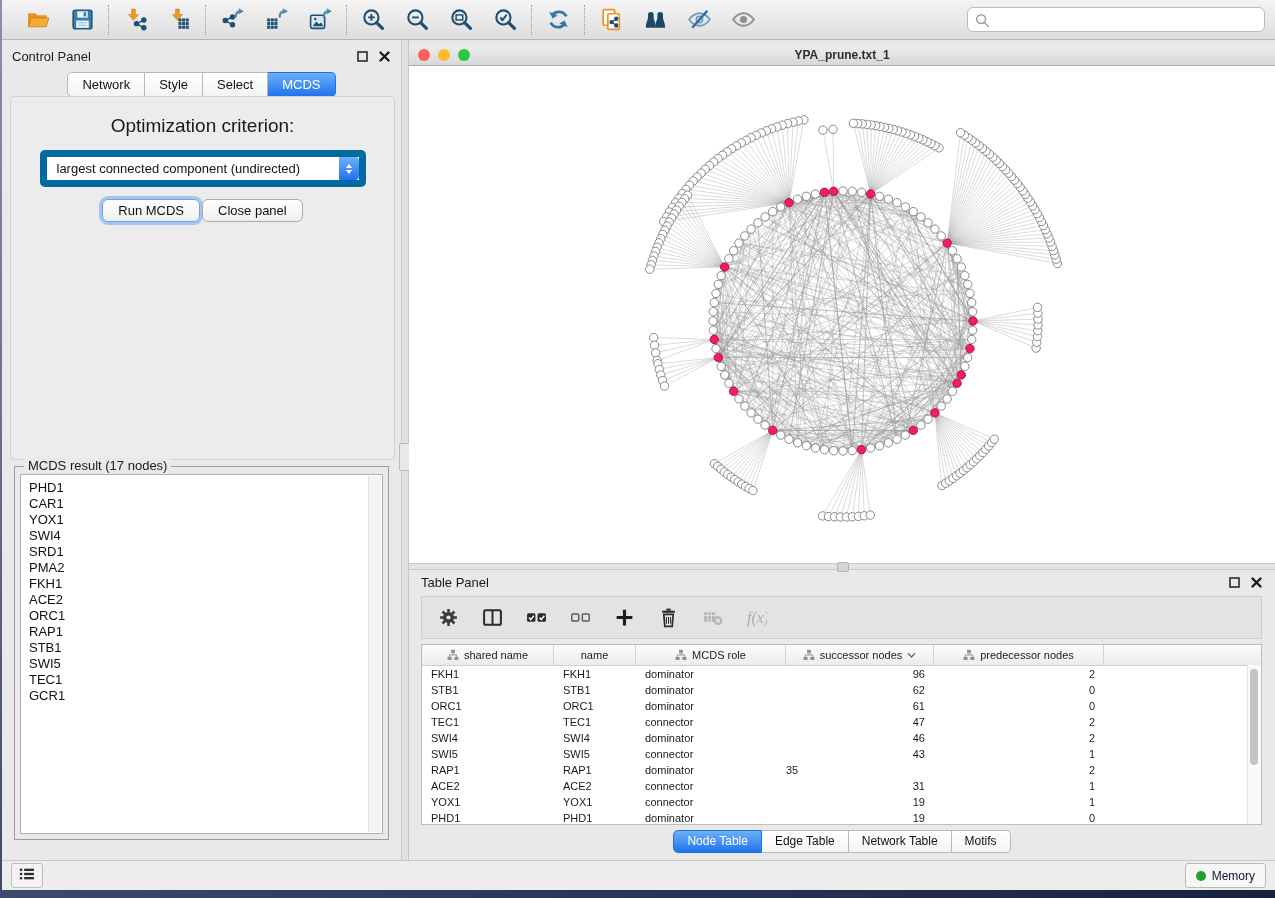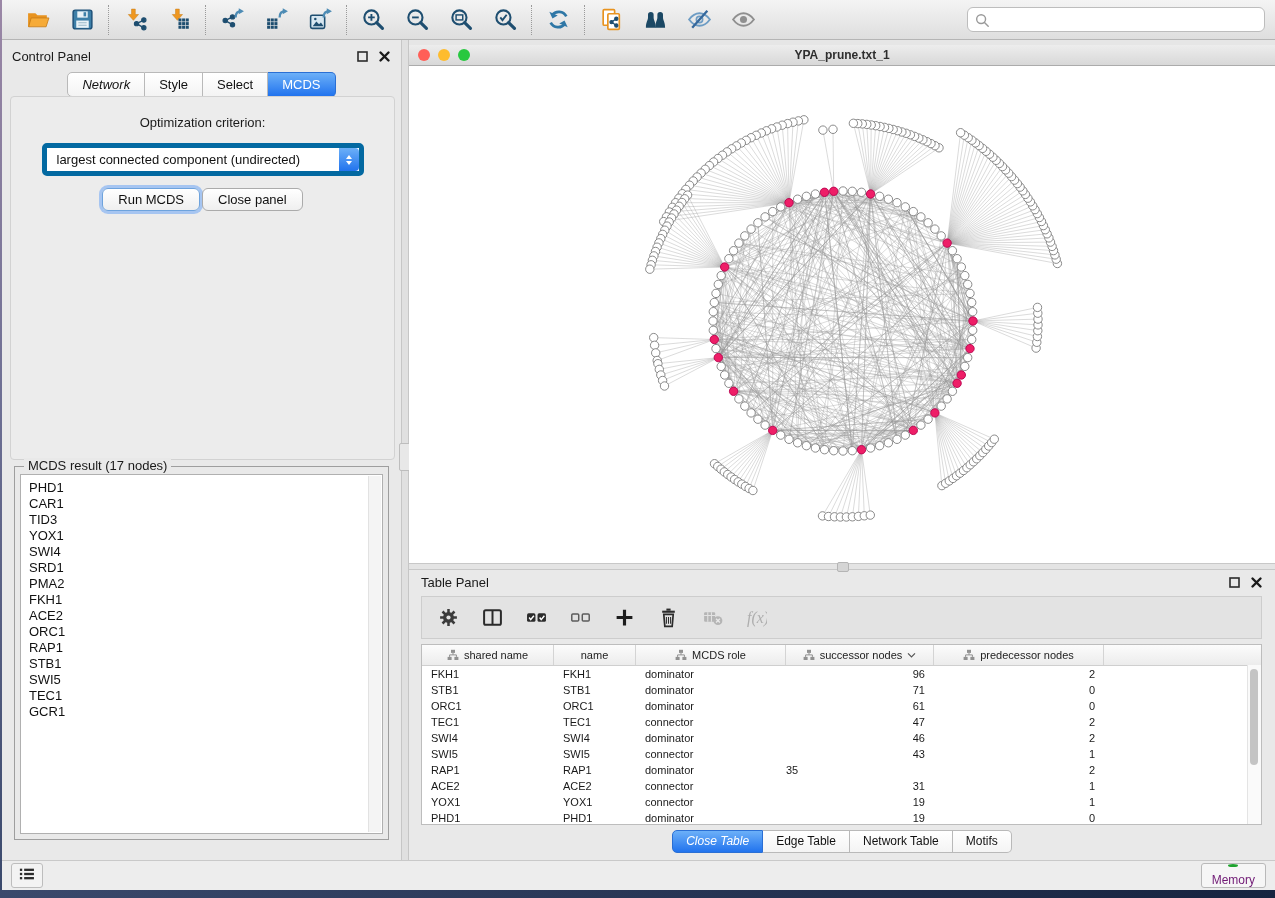--- a/index.html
+++ b/index.html
@@ -22,27 +22,27 @@
   .main{position:absolute;left:0;right:0;top:40px;bottom:30px;display:flex;}
 
   
   .control-panel{width:399px;background:#e9e9e9;position:relative;flex:none;}
   .cp-header{height:24px;margin-top:4px;display:flex;align-items:center;padding:0 10px;font-size:13px;color:#1a1a1a;}
   .panel-icons{margin-left:auto;display:flex;align-items:center;gap:9px;}
   .panel-icons span{display:flex;}
   .seg-tabs{display:flex;justify-content:center;margin-top:4px;}
   .seg-tab{padding:4px 14px;font-size:13px;background:linear-gradient(#ffffff,#f4f4f4);border:1px solid #b9b9b9;
     border-left-width:0;color:#111;cursor:default;}
-  .seg-tab:first-child{border-left-width:1px;border-radius:5px 0 0 5px;font-style:italic;}
+  .seg-tab:first-child{border-left-width:1px;border-radius:5px 0 0 5px;}
   .seg-tab:last-child{border-radius:0 5px 5px 0;}
   .seg-tab.active{background:linear-gradient(#6cb0f8,#2173ee);color:#fff;border-color:#2a6fd4;}
   .cp-inner{position:absolute;left:8px;right:6px;top:56px;height:362px;background:#ececec;border:1px solid #d2d2d2;
     border-radius:4px;text-align:center;}
-  .opt-label{margin-top:18px;font-size:13px;color:#1a1a1a;}
-  .select{width:312px;height:23px;margin:13px auto 0;background:#fff;border:5px solid #0369a1;border-radius:5px;
+  .opt-label{margin-top:18px;font-size:19px;color:#1a1a1a;}
+  .select{width:312px;height:23px;margin:13px auto 0;background:#fff;border:7px solid #0369a1;border-radius:5px;
     display:flex;align-items:center;font-size:13px;color:#111;overflow:hidden;}
   .select .sel-text{flex:1;text-align:left;padding-left:10px;white-space:nowrap;}
   .stepper{width:20px;height:23px;background:linear-gradient(#6cb0f8,#2173ee);display:flex;flex-direction:column;
     align-items:center;justify-content:center;gap:2px;border-radius:0 4px 4px 0;}
   .stepper i{display:block;width:0;height:0;border-left:3.5px solid transparent;border-right:3.5px solid transparent;}
   .stepper .up{border-bottom:4px solid #fff;}
   .stepper .down{border-top:4px solid #fff;}
   .btn-row{margin-top:12px;display:flex;justify-content:center;gap:2px;}
   .mac-btn{height:23px;padding:0 15px;font-size:13px;color:#111;background:linear-gradient(#ffffff,#efefef);
     border:1px solid #ababab;border-radius:6px;}
@@ -88,21 +88,21 @@
   .tbl-thumb{position:absolute;left:2px;width:8px;top:4px;height:96px;background:#c4c4c4;border-radius:4px;}
   .tp-tabs{height:23px;margin:5px 0 7px;display:flex;justify-content:center;flex:none;}
   .tp-tabs .seg-tab{font-size:12px;padding:3px 13px;}
 
   
   .status-bar{position:absolute;left:0;right:0;bottom:0;height:30px;background:#ededed;border-top:1px solid #c9c9c9;
     display:flex;align-items:center;padding:0 9px;box-sizing:border-box;}
   .sb-btn{width:30px;height:23px;background:#f3f3f3;border:1px solid #bdbdbd;border-radius:3px;
     display:flex;align-items:center;justify-content:center;}
   .memory-btn{margin-left:auto;height:23px;background:#f6f6f6;border:1px solid #b9b9b9;border-radius:3px;
-    display:flex;align-items:center;gap:6px;padding:0 10px;font-size:12px;color:#701a75;flex-direction:column;}
+    display:flex;align-items:center;gap:6px;padding:0 10px;font-size:12px;color:#0f172a;}
   .mem-dot{width:10px;height:10px;border-radius:50%;}
 </style>
 </head>
 <body>
 
 <div class="screen">
   <div class="window">
 
     <div class="toolbar">
       <div id="tb-groups" style="display:flex;align-items:center;">
@@ -349,21 +349,20 @@
             <button class="mac-btn">Close panel</button>
           </div>
         </div>
 
         <div class="result-group">
           <span class="result-legend">MCDS result (17 nodes)</span>
           <div class="result-list" id="result-list">
             <div class="result-scroll"></div>
           <div>PHD1</div>
               <div>CAR1</div>
-              <div>TID3</div>
               <div>YOX1</div>
               <div>SWI4</div>
               <div>SRD1</div>
               <div>PMA2</div>
               <div>FKH1</div>
               <div>ACE2</div>
               <div>ORC1</div>
               <div>RAP1</div>
               <div>STB1</div>
               <div>SWI5</div>
@@ -1438,21 +1437,21 @@
                   <div class="td" style="width: 132px; text-align: left; padding: 0px 0px 0px 9px;">FKH1</div>
                   <div class="td" style="width: 82px; text-align: left; padding: 0px 0px 0px 9px;">FKH1</div>
                   <div class="td" style="width: 150px; text-align: left; padding: 0px 0px 0px 9px;">dominator</div>
                   <div class="td" style="width: 148px; text-align: right; padding: 0px 9px 0px 0px;">96</div>
                   <div class="td" style="width: 170px; text-align: right; padding: 0px 9px 0px 0px;">2</div>
                 </div>
                 <div class="trow">
                   <div class="td" style="width: 132px; text-align: left; padding: 0px 0px 0px 9px;">STB1</div>
                   <div class="td" style="width: 82px; text-align: left; padding: 0px 0px 0px 9px;">STB1</div>
                   <div class="td" style="width: 150px; text-align: left; padding: 0px 0px 0px 9px;">dominator</div>
-                  <div class="td" style="width: 148px; text-align: right; padding: 0px 9px 0px 0px;">71</div>
+                  <div class="td" style="width: 148px; text-align: right; padding: 0px 9px 0px 0px;">62</div>
                   <div class="td" style="width: 170px; text-align: right; padding: 0px 9px 0px 0px;">0</div>
                 </div>
                 <div class="trow">
                   <div class="td" style="width: 132px; text-align: left; padding: 0px 0px 0px 9px;">ORC1</div>
                   <div class="td" style="width: 82px; text-align: left; padding: 0px 0px 0px 9px;">ORC1</div>
                   <div class="td" style="width: 150px; text-align: left; padding: 0px 0px 0px 9px;">dominator</div>
                   <div class="td" style="width: 148px; text-align: right; padding: 0px 9px 0px 0px;">61</div>
                   <div class="td" style="width: 170px; text-align: right; padding: 0px 9px 0px 0px;">0</div>
                 </div>
                 <div class="trow">
@@ -1503,21 +1502,21 @@
                   <div class="td" style="width: 150px; text-align: left; padding: 0px 0px 0px 9px;">dominator</div>
                   <div class="td" style="width: 148px; text-align: right; padding: 0px 9px 0px 0px;">19</div>
                   <div class="td" style="width: 170px; text-align: right; padding: 0px 9px 0px 0px;">0</div>
                 </div>
               </div>
             <div class="tbl-scroll">
                 <div class="tbl-thumb"></div>
               </div>
           </div>
           <div class="tp-tabs seg-tabs" id="tp-tabs">
-              <div class="seg-tab active">Close Table</div>
+              <div class="seg-tab active">Node Table</div>
               <div class="seg-tab">Edge Table</div>
               <div class="seg-tab">Network Table</div>
               <div class="seg-tab">Motifs</div>
             </div>
         </div>
       </div>
     </div>
 
     <div class="status-bar">
       <div class="sb-btn">

